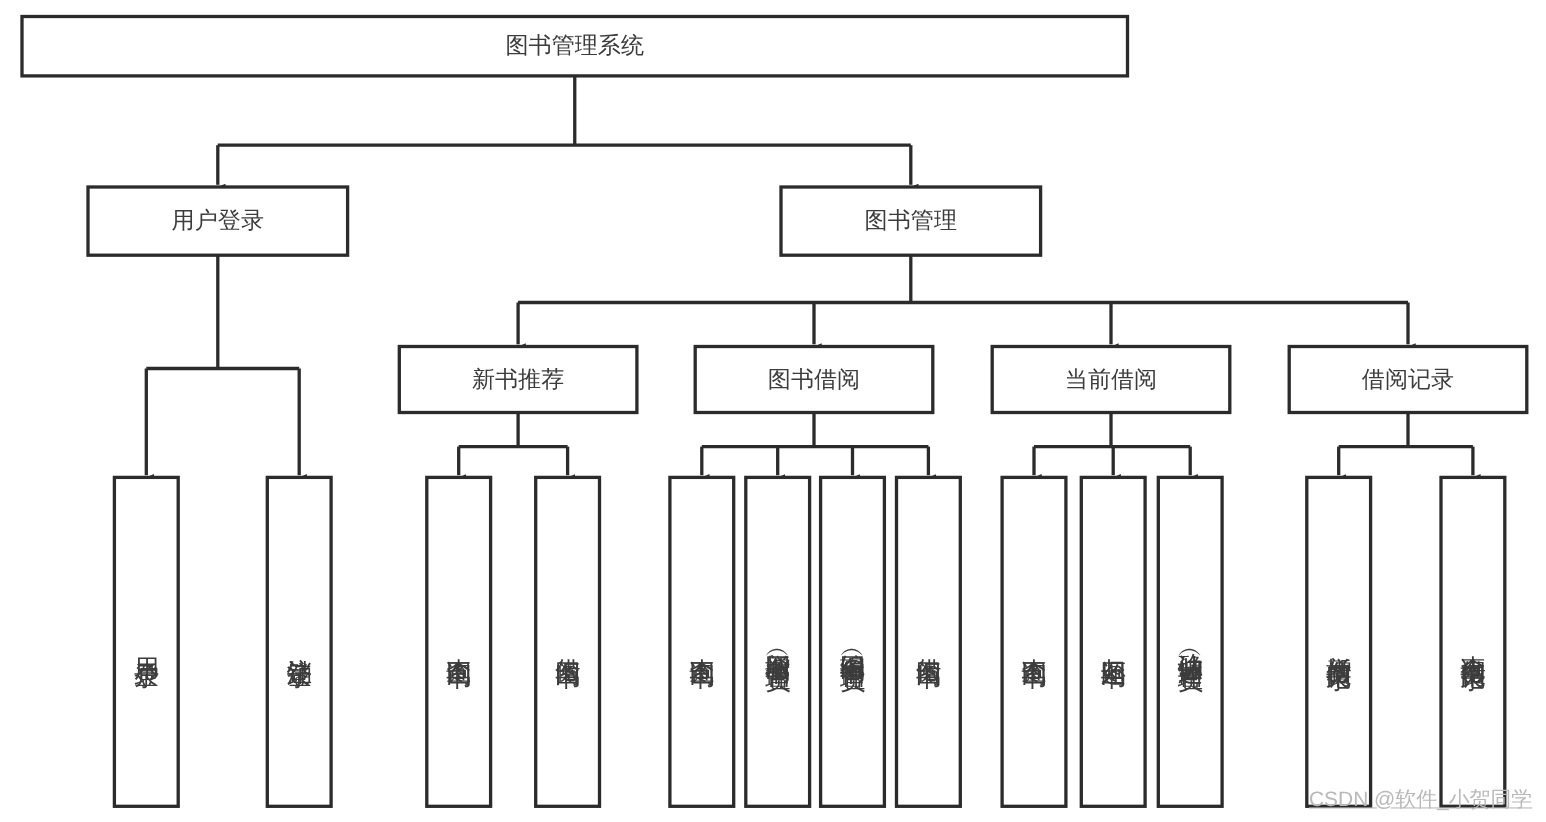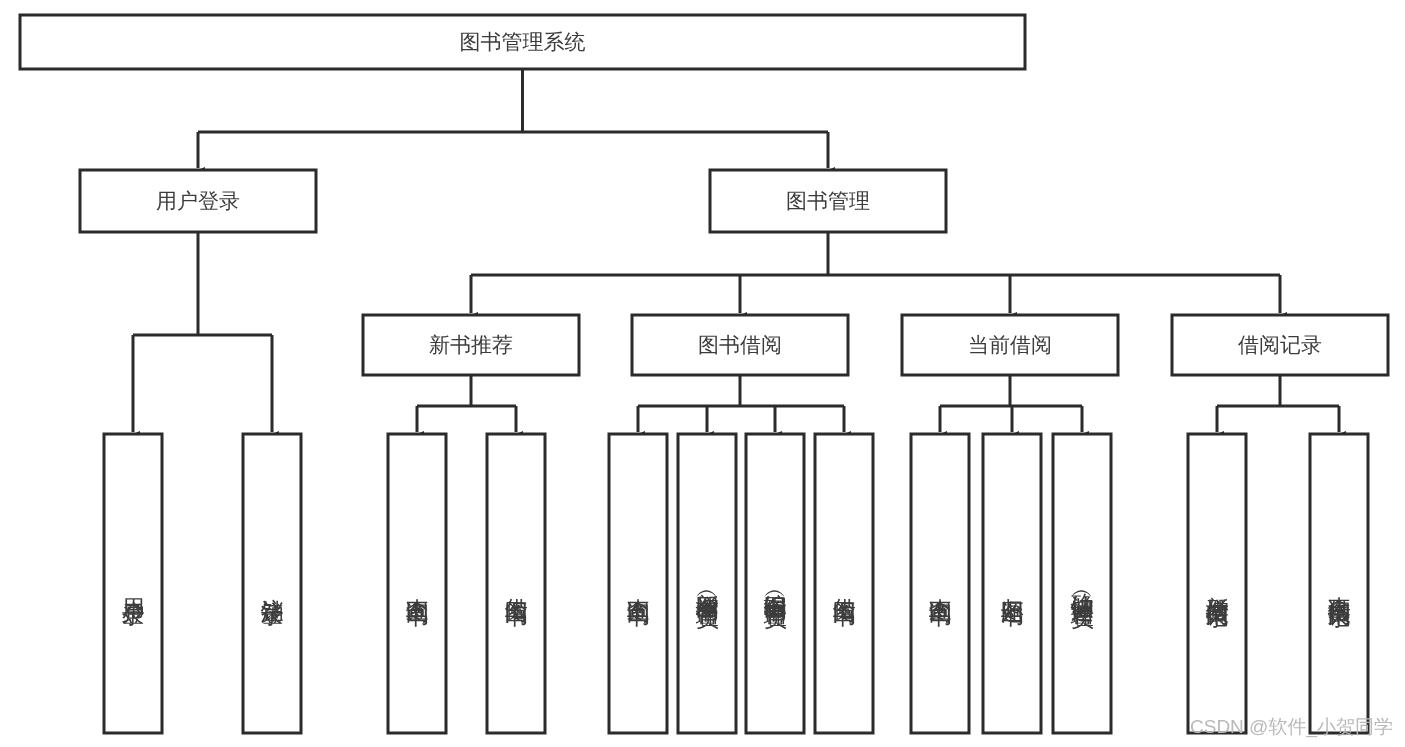--- a/index.html
+++ b/index.html
@@ -64,20 +64,21 @@
     white-space: pre-line;
     user-select: none;
   }
   .watermark {
     position: absolute;
     font-family: "Liberation Sans", "DejaVu Sans", sans-serif;
     font-size: 19px;
     color: #b9b9b9;
     white-space: nowrap;
     user-select: none;
+    text-decoration: underline;
   }
 </style>
 </head>
 <body>
 
 <div id="diagram-root">
 
   <svg id="tree-svg" viewBox="0 0 1405 747" xmlns="http://www.w3.org/2000/svg">
     <defs>
       <marker id="arrow" markerWidth="12" markerHeight="14" refX="1" refY="7" orient="auto" markerUnits="userSpaceOnUse">

